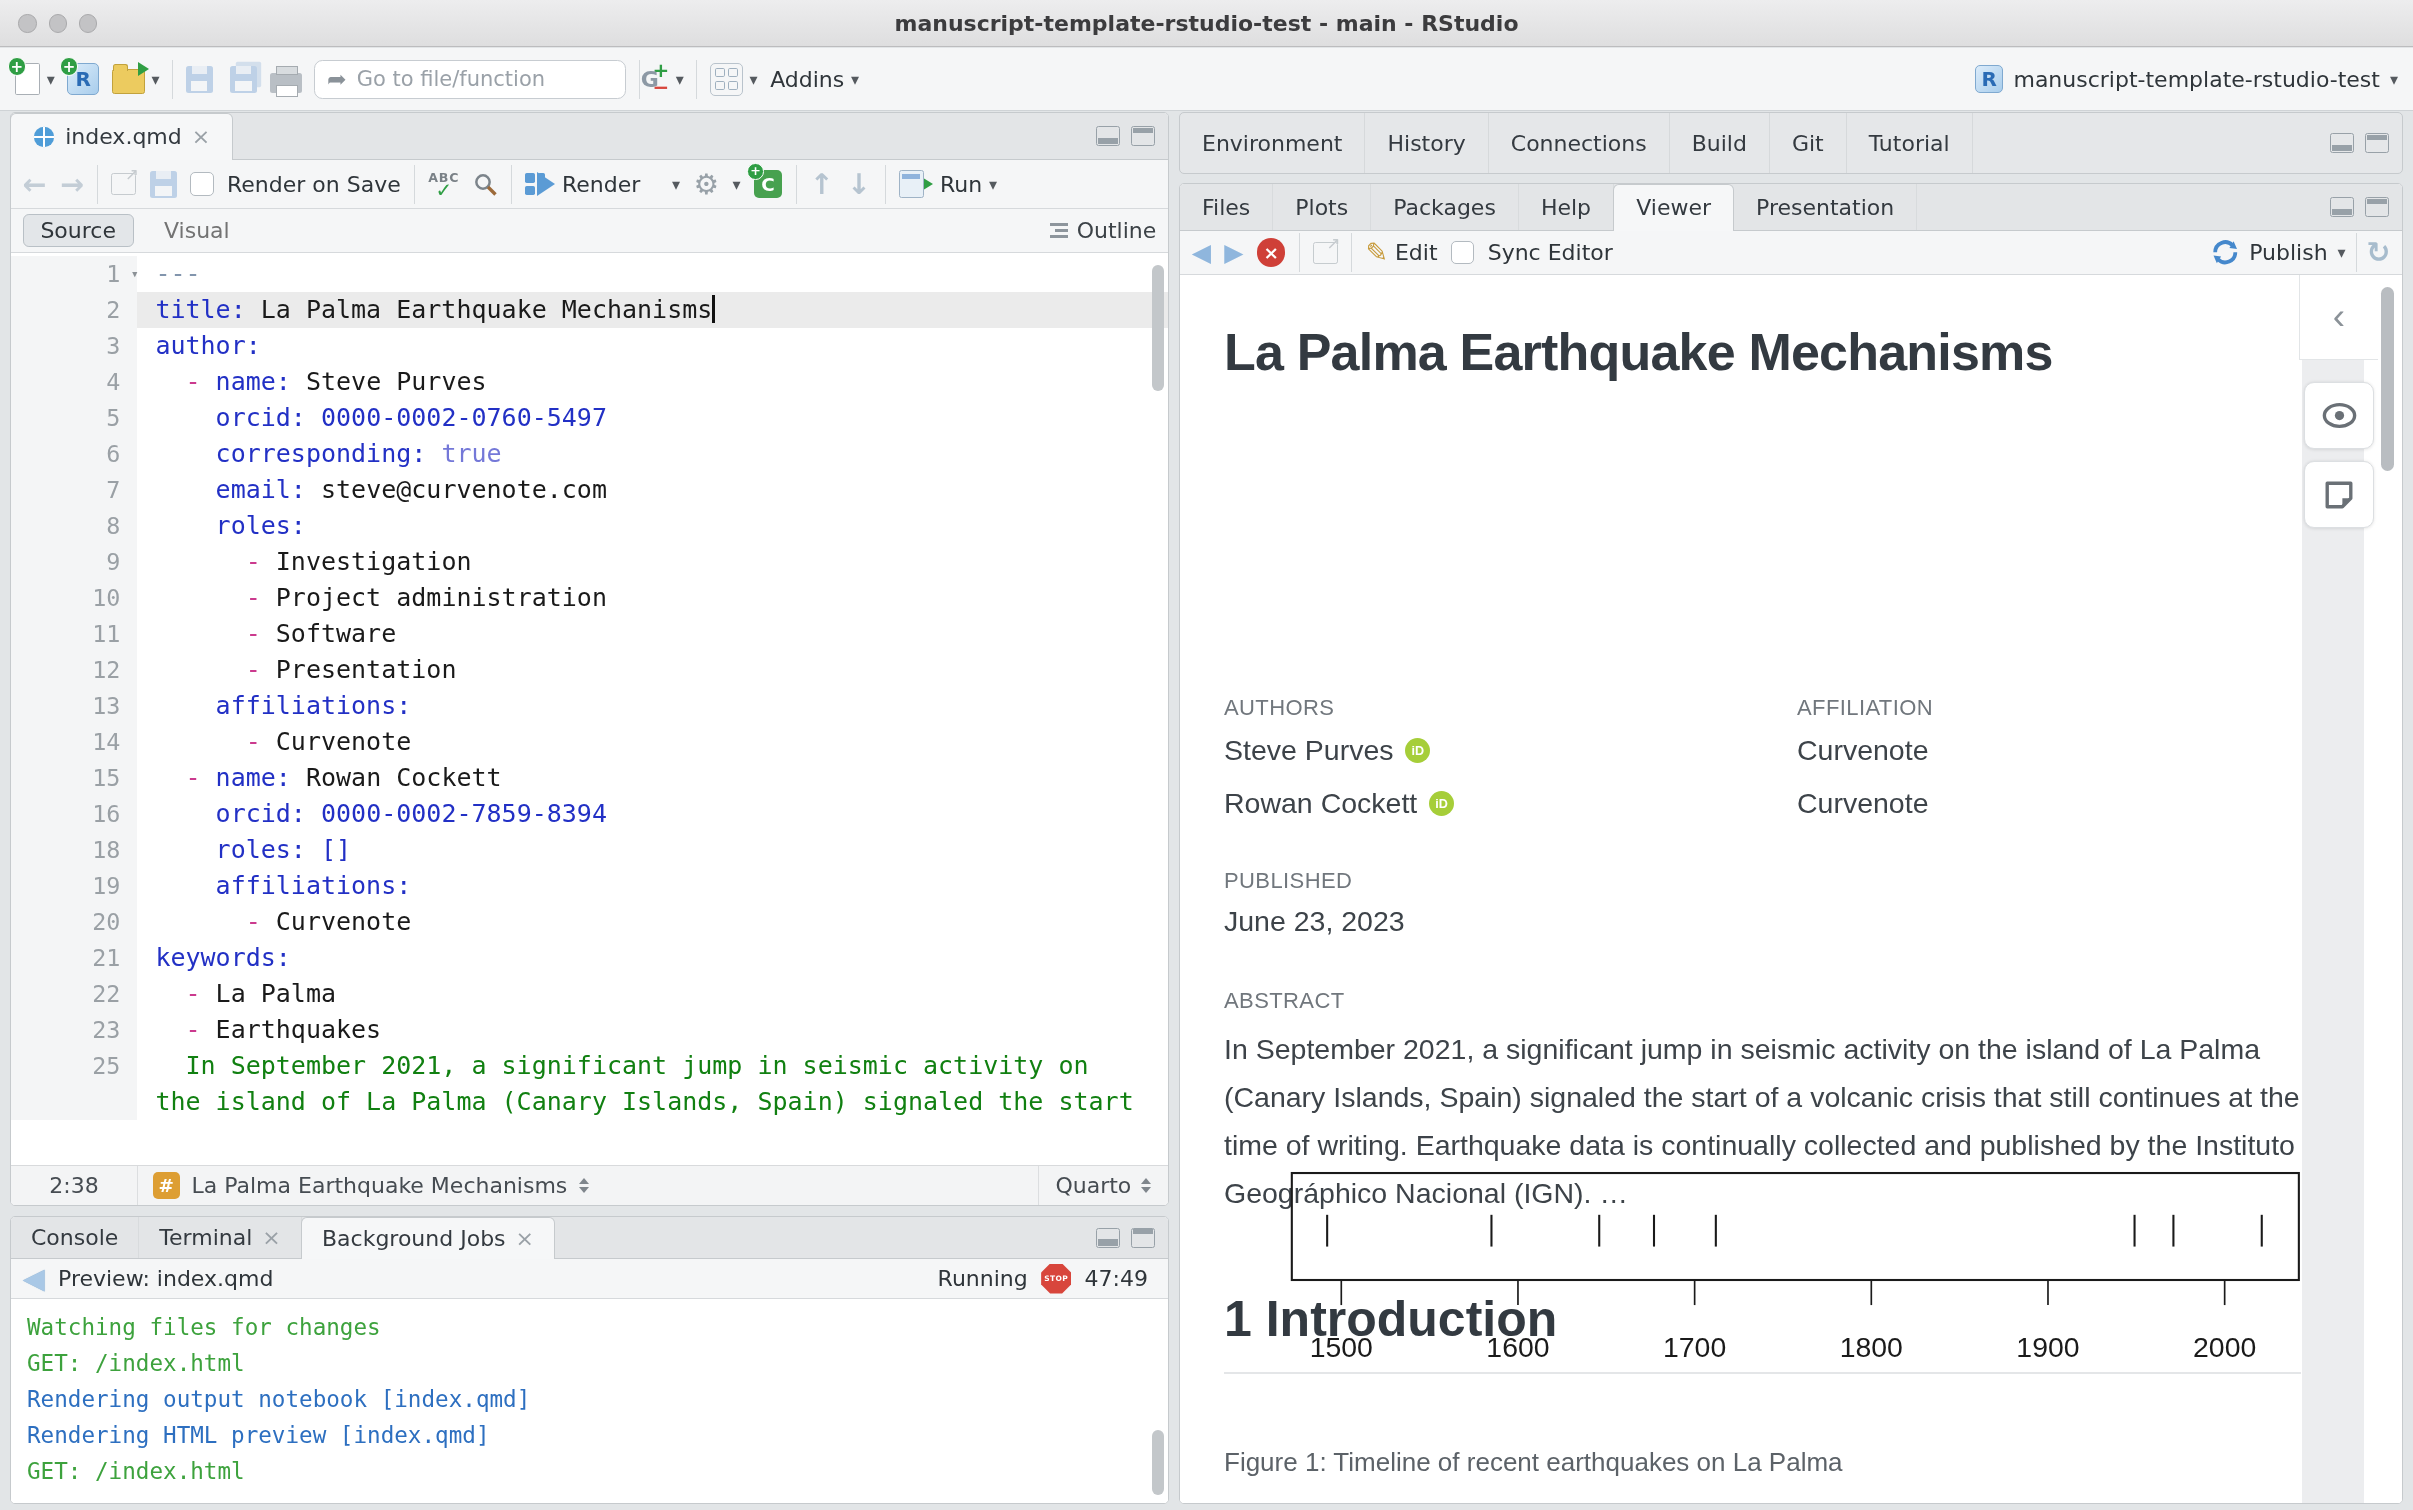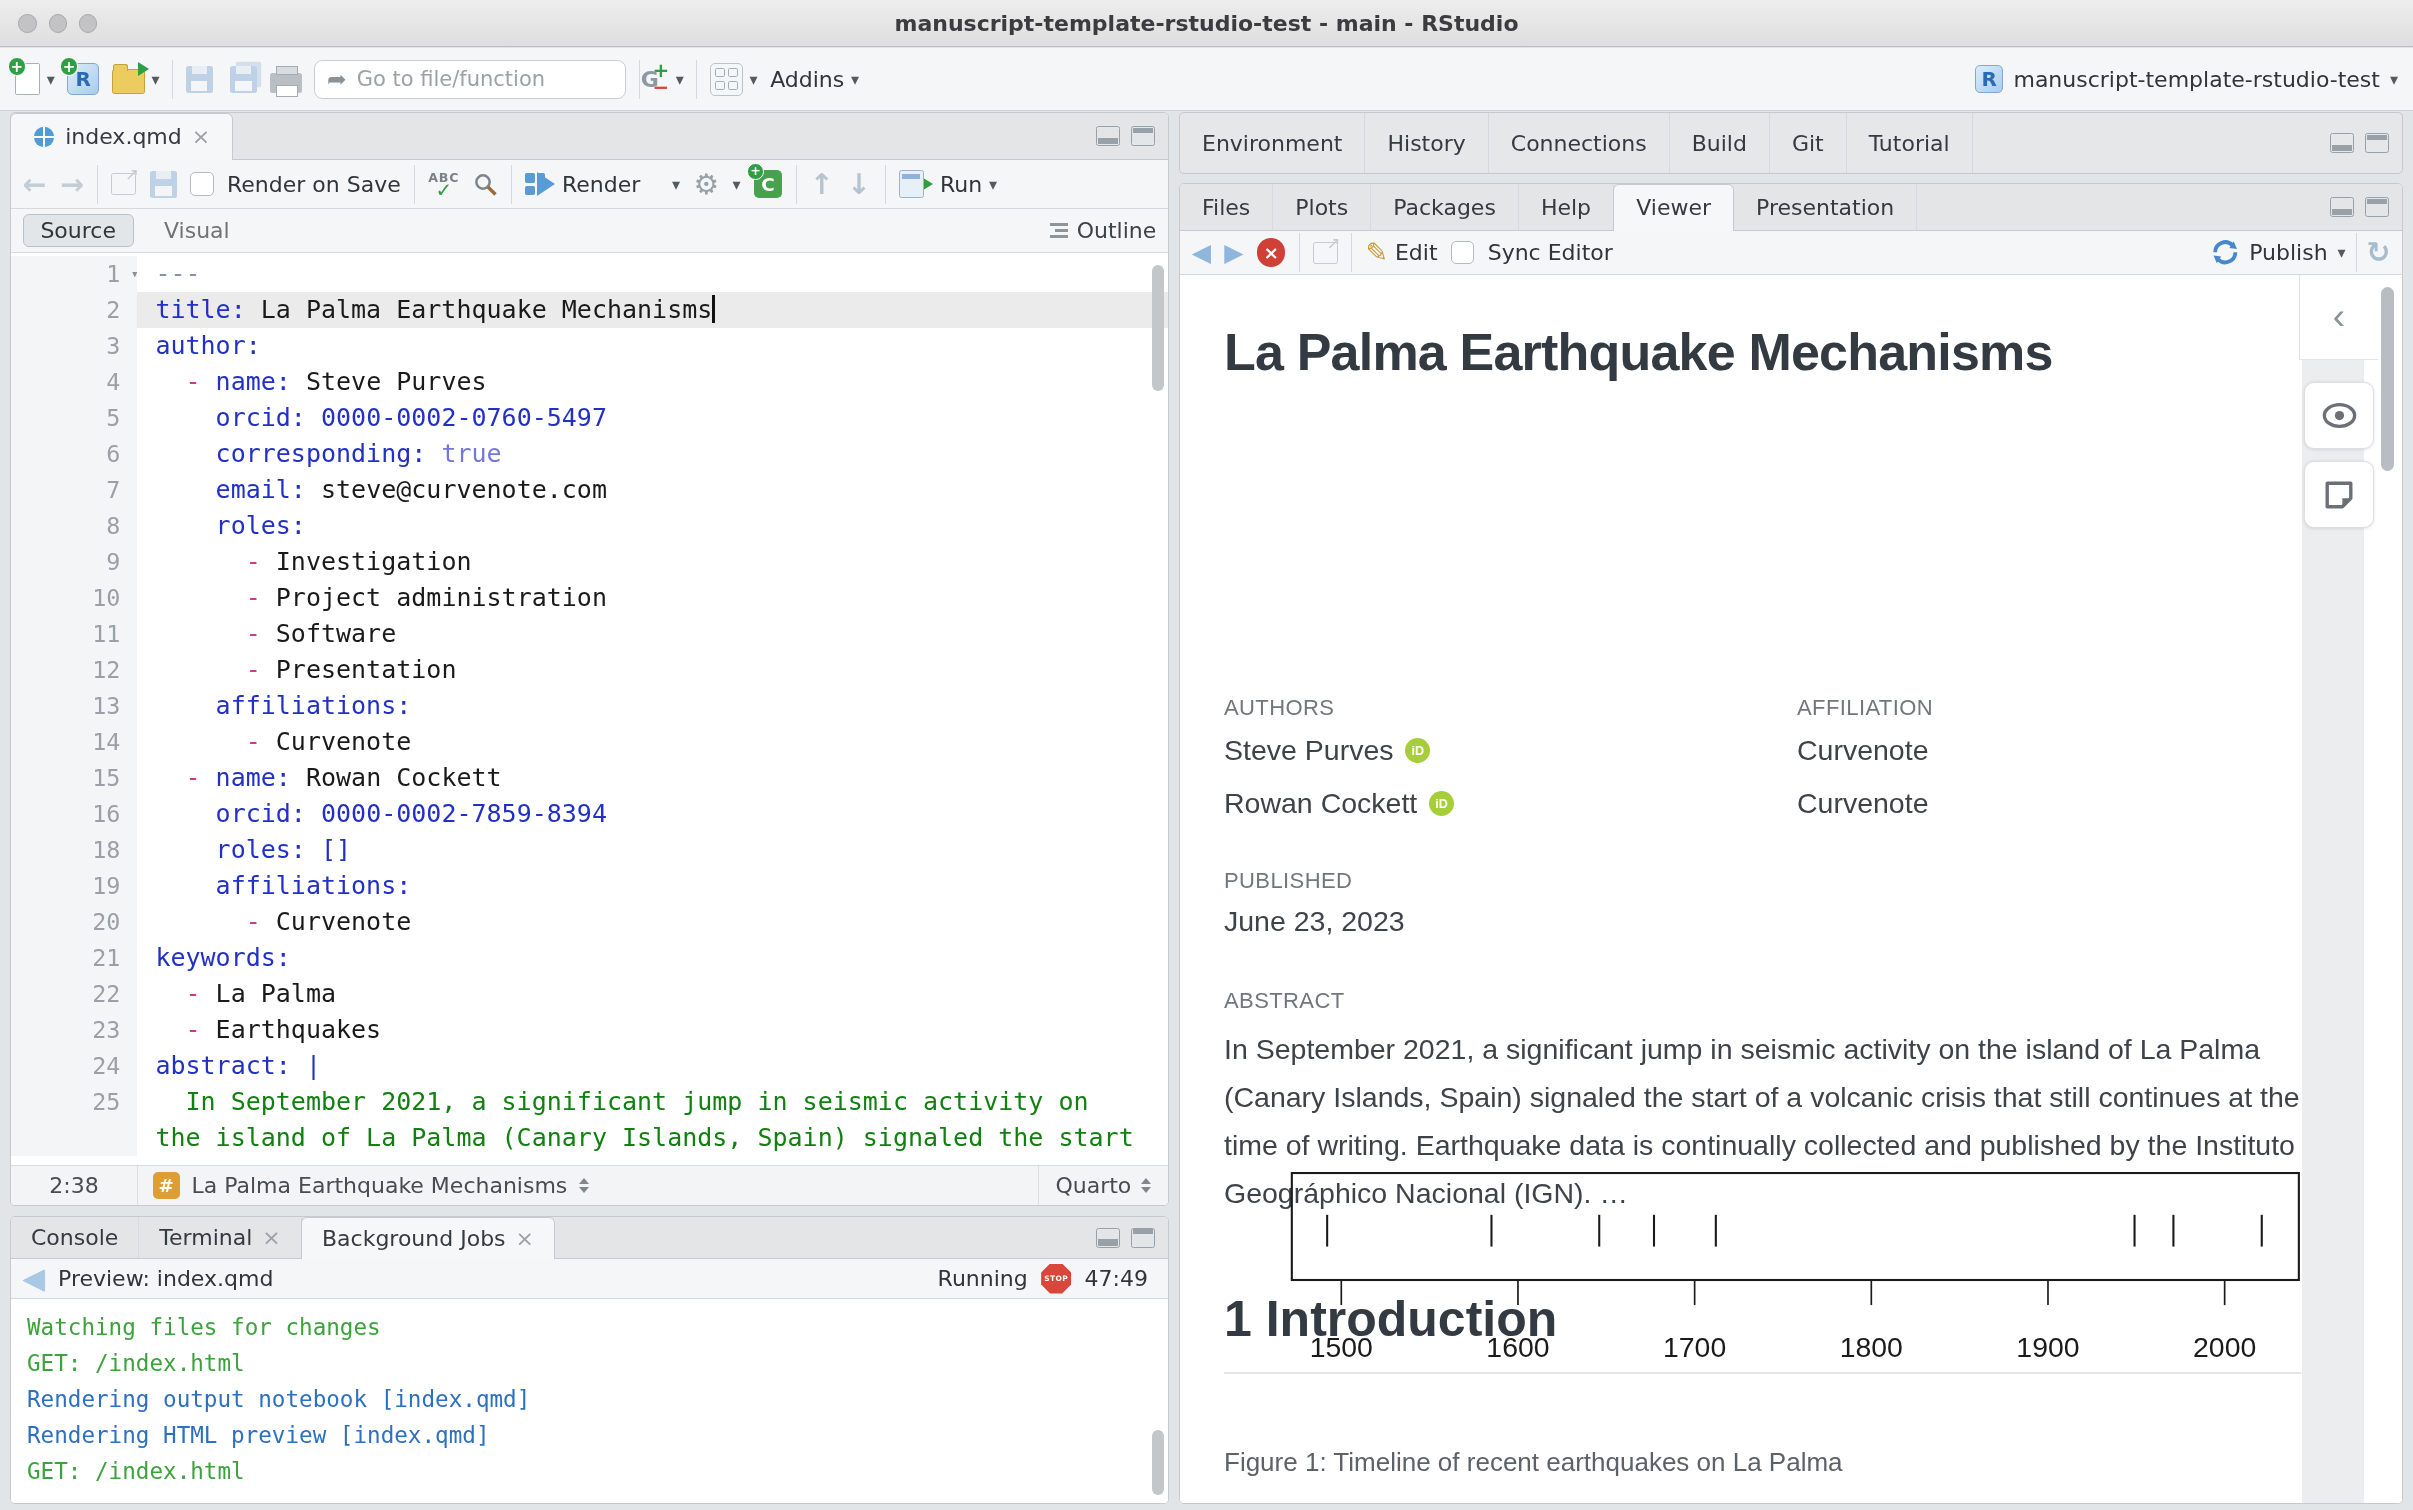--- a/index.html
+++ b/index.html
@@ -359,21 +359,20 @@
           <div class="code-line"><span class="gutter">13</span><span class="ctext"><span class="tok-val">    </span><span class="tok-key">affiliations:</span></span></div>
           <div class="code-line"><span class="gutter">14</span><span class="ctext"><span class="tok-val">      </span><span class="tok-dash">- </span><span class="tok-val">Curvenote</span></span></div>
           <div class="code-line"><span class="gutter">15</span><span class="ctext"><span class="tok-val">  </span><span class="tok-dash">- </span><span class="tok-key">name:</span><span class="tok-val"> Rowan Cockett</span></span></div>
           <div class="code-line"><span class="gutter">16</span><span class="ctext"><span class="tok-val">    </span><span class="tok-key">orcid:</span><span class="tok-num"> 0000-0002-7859-8394</span></span></div>
           <div class="code-line"><span class="gutter">18</span><span class="ctext"><span class="tok-val">    </span><span class="tok-key">roles:</span><span class="tok-num"> []</span></span></div>
           <div class="code-line"><span class="gutter">19</span><span class="ctext"><span class="tok-val">    </span><span class="tok-key">affiliations:</span></span></div>
           <div class="code-line"><span class="gutter">20</span><span class="ctext"><span class="tok-val">      </span><span class="tok-dash">- </span><span class="tok-val">Curvenote</span></span></div>
           <div class="code-line"><span class="gutter">21</span><span class="ctext"><span class="tok-key">keywords:</span></span></div>
           <div class="code-line"><span class="gutter">22</span><span class="ctext"><span class="tok-val">  </span><span class="tok-dash">- </span><span class="tok-val">La Palma</span></span></div>
           <div class="code-line"><span class="gutter">23</span><span class="ctext"><span class="tok-val">  </span><span class="tok-dash">- </span><span class="tok-val">Earthquakes</span></span></div>
-          <div class="code-line"><span class="gutter">24</span><span class="ctext"><span class="tok-key">abstract:</span><span class="tok-num"> |</span></span></div>
           <div class="code-line"><span class="gutter">25</span><span class="ctext"><span class="tok-green">  In September 2021, a significant jump in seismic activity on</span></span></div>
           <div class="code-line"><span class="gutter"></span><span class="ctext"><span class="tok-green">the island of La Palma (Canary Islands, Spain) signaled the start</span></span></div>
         </div>
       <div class="vscroll" id="ed-scroll"></div>
     </div>
     <div id="statusbar">
       <span class="pos">2:38</span>
       <span class="sb-sep"></span>
       <span class="sym-btn">
         <span class="hash-ico">#</span>

